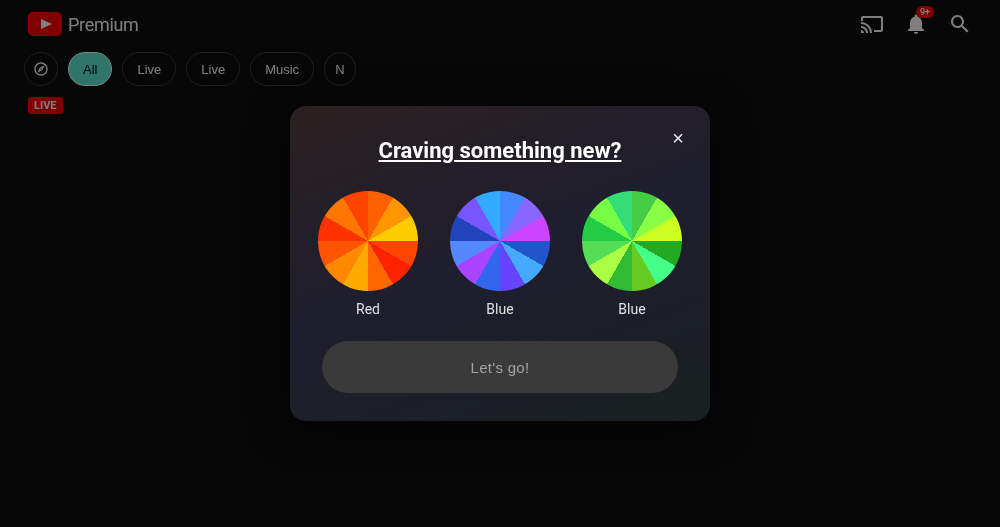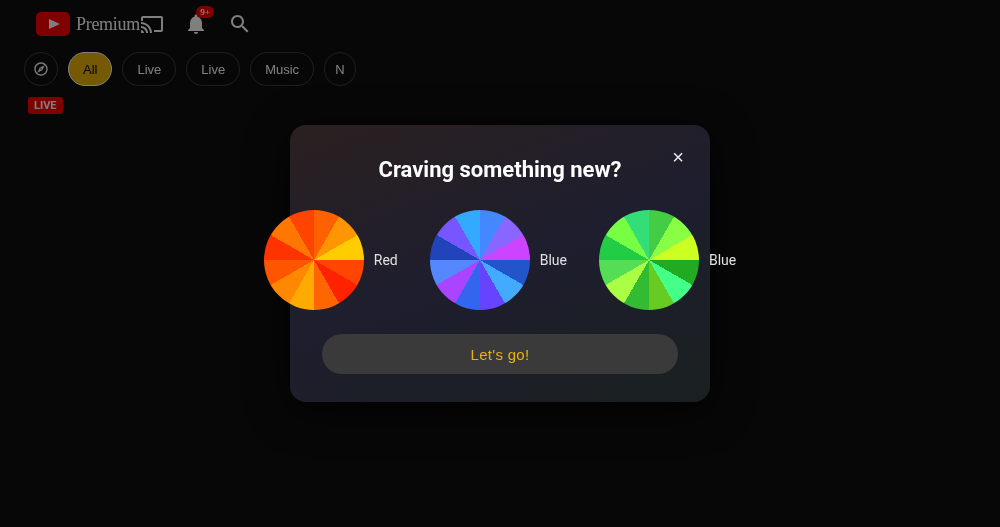--- a/index.html
+++ b/index.html
@@ -10,24 +10,23 @@
       font-family: 'Roboto', Arial, sans-serif;
       color: #fff;
       overflow: hidden;
       position: relative;
     }
 
     
     .header {
       display: flex;
       align-items: center;
-      justify-content: flex-start;
-      padding: 12px 36px;
-      position: relative;
-      font-family: Liberation Serif, serif;
+      justify-content: space-between;
+      padding: 12px 28px;
+      position: relative;
     }
 
     .header-left {
       display: flex;
       align-items: center;
       gap: 8px;
     }
 
     .yt-logo {
       display: flex;
@@ -94,21 +93,21 @@
       font-size: 13px;
       padding: 0 14px;
       cursor: pointer;
       display: flex;
       align-items: center;
       justify-content: center;
       white-space: nowrap;
     }
 
     .filter-chip.active {
-      background: #eab308;
+      background: #5eead4;
       color: #000;
       border-color: #fff;
       font-weight: 500;
     }
 
     .filter-chip.icon-chip {
       width: 34px;
       padding: 0;
       border-radius: 50%;
     }
@@ -160,32 +159,33 @@
       justify-content: center;
       opacity: 0.9;
     }
 
     .modal-title {
       text-align: center;
       font-size: 22px;
       font-weight: 700;
       color: #fff;
       margin-bottom: 28px;
+      text-decoration: underline;
     }
 
     .color-options {
       display: flex;
       justify-content: center;
       gap: 32px;
       margin-bottom: 24px;
     }
 
     .color-option {
       display: flex;
-      flex-direction: row;
+      flex-direction: column;
       align-items: center;
       gap: 10px;
       cursor: pointer;
     }
 
     .color-circle {
       width: 100px;
       height: 100px;
       border-radius: 50%;
       overflow: hidden;
@@ -200,25 +200,25 @@
     .modal-description {
       text-align: center;
       font-size: 13px;
       color: #aaa;
       margin-bottom: 24px;
       line-height: 1.5;
     }
 
     .lets-go-btn {
       width: 100%;
-      height: 40px;
+      height: 52px;
       border-radius: 28px;
       background: #3a3a3a;
       border: none;
-      color: #eab308;
+      color: #a3a3a3;
       font-size: 15px;
       font-weight: 500;
       cursor: pointer;
       letter-spacing: 0.3px;
     }
 
     
     .color-wheel-red { background: conic-gradient(
       #ff6000 0deg 30deg,
       #ff9500 30deg 60deg,

